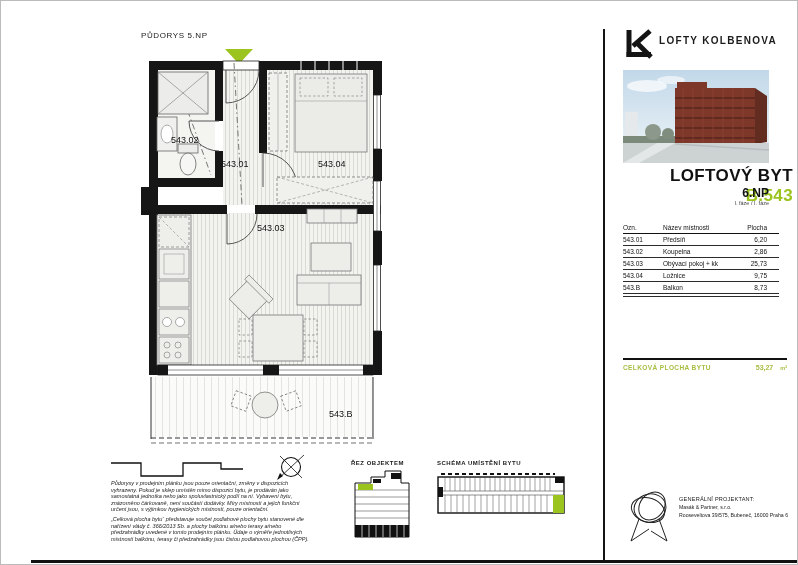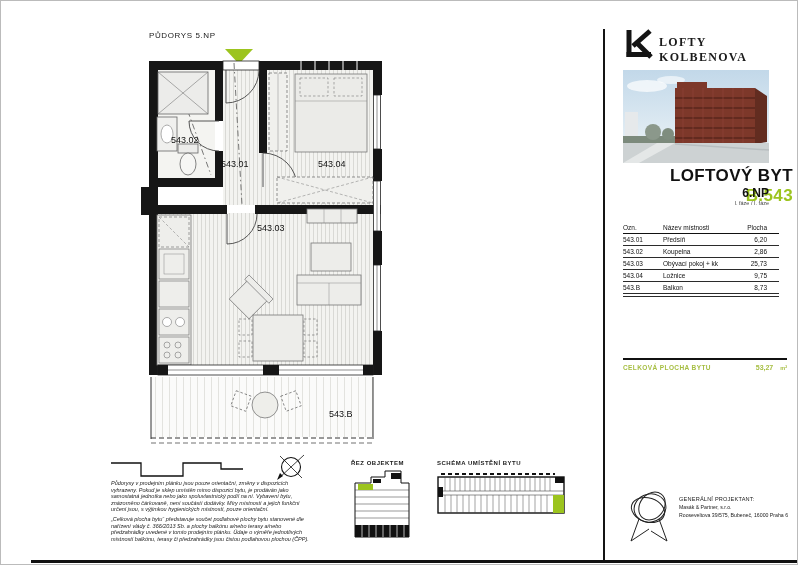--- a/index.html
+++ b/index.html
@@ -1,38 +1,38 @@
 <!DOCTYPE html>
 <html><head>
 <meta charset="utf-8">
 <style>
   html,body{margin:0;padding:0;background:#fff;}
   .page{position:relative;width:798px;height:565px;background:#fff;overflow:hidden;
         font-family:"Liberation Sans",sans-serif;color:#111;border:1px solid #bbb;box-sizing:border-box;}
   .abs{position:absolute;}
   
   .divider{left:602px;top:28px;width:2px;height:533px;background:#141414;}
-  .brand{left:658px;top:34px;width:130px;font-size:12px;font-weight:bold;letter-spacing:1.3px;color:#1b1b1b;font-family:Liberation Serif, serif;}
+  .brand{left:658px;top:34px;width:130px;font-size:10px;font-weight:bold;letter-spacing:1.3px;color:#1b1b1b;}
   .unit-title{left:602px;top:165px;width:166px;text-align:right;font-size:17px;font-weight:bold;letter-spacing:.4px;padding-left:24px;}
   .unit-num{color:#9CC41E;}
   .floor{left:602px;top:185px;width:166px;text-align:right;font-size:12px;font-weight:600;}
   .phase{left:602px;top:199px;width:166px;text-align:right;font-size:5.5px;color:#444;}
   .rtable{left:622px;top:220px;width:156px;font-size:6.5px;}
   .trow{display:flex;align-items:center;height:11px;border-bottom:1.5px solid #2b2b2b;}
   .trow.head{border-bottom:1px solid #111;height:12px;}
   .c1{width:40px;} .c2{flex:1;} .c3{width:36px;text-align:right;padding-right:12px;}
   .tend{height:2px;border-bottom:1px solid #2b2b2b;}
   .totalbar{left:622px;top:357px;width:164px;border-top:2px solid #111;padding-top:4px;
             display:flex;align-items:baseline;color:#A6BE42;font-weight:bold;}
   .totalbar .lbl{flex:1;font-size:6.5px;letter-spacing:.4px;}
   .totalbar .val{font-size:7px;} .totalbar .unit{font-size:5.5px;margin-left:7px;}
   .proj{left:678px;top:494px;width:118px;font-size:5.2px;line-height:8px;color:#222;}
   .proj .t1{font-size:5.6px;letter-spacing:.2px;}
   
-  .plan-title{left:140px;top:30px;font-size:8px;letter-spacing:.6px;color:#1a1a1a;margin-left:8px;}
+  .plan-title{left:140px;top:30px;font-size:8px;letter-spacing:.6px;color:#1a1a1a;}
   .disc{left:110px;top:479px;width:200px;font-size:5.5px;line-height:6.6px;color:#222;font-style:italic;}
   .disc p{margin:0 0 3px 0;}
   .diagram-label{font-size:6px;font-weight:bold;letter-spacing:.5px;color:#1a1a1a;}
   svg text{font-family:"Liberation Sans",sans-serif;}
 </style>
 </head>
 <body>
 
 <div class="page">
 

